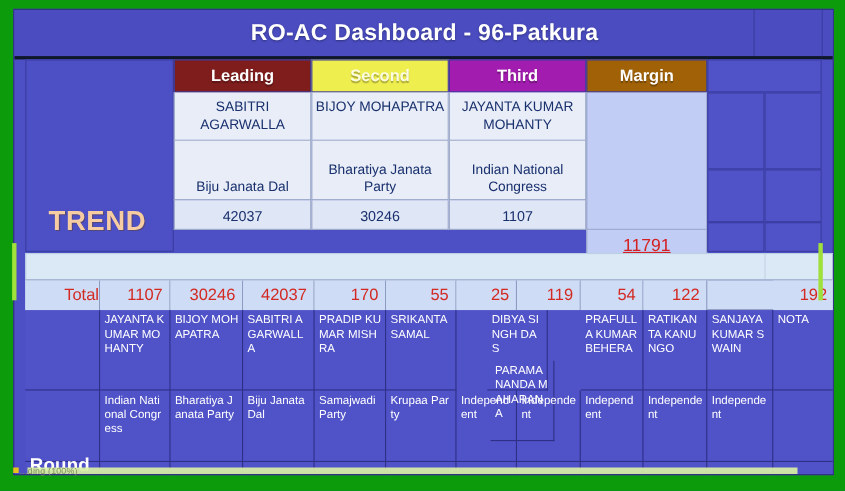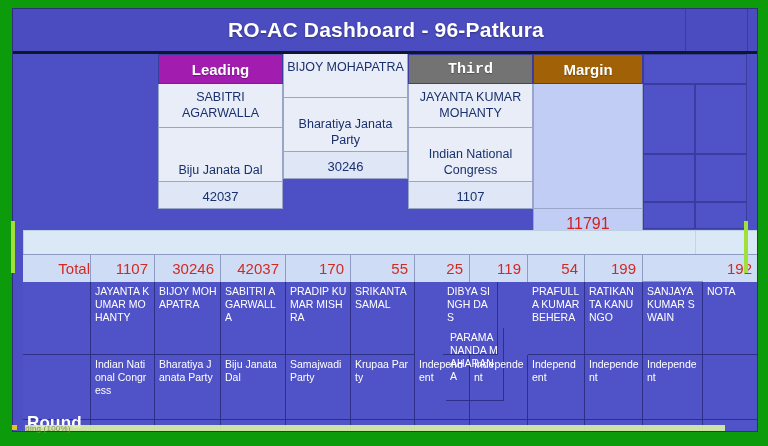--- a/index.html
+++ b/index.html
@@ -76,23 +76,23 @@
   .hdr {
     height: 30px;
     line-height: 30px;
     text-align: center;
     color: #ffffff;
     font-size: 15px;
     font-weight: bold;
     text-shadow: 0 1px 1px rgba(0,0,0,.3);
     border: 1px solid #3a3ca0;
   }
-  .hdr.lead   { background: #a21caf; }
+  .hdr.lead   { background: #7f1d1d; }
   .hdr.second { background: #efee4f; color: #fbfbe0; }
-  .hdr.third  { background: #737373; font-family: Liberation Mono, monospace; }
+  .hdr.third  { background: #a21caf; }
   .hdr.margin { background: #a16207; }
 
   .cellbox {
     border-left: 1px solid #9aa6c8;
     border-right: 1px solid #9aa6c8;
     border-bottom: 1px solid #9aa6c8;
     color: #19306e;
     text-align: center;
     font-size: 12.5px;
     line-height: 16px;
@@ -224,31 +224,35 @@
 <div id="screen">
 
   <div id="frame">
 
     <div id="titlebar">
       <div class="title-text">RO-AC Dashboard - 96-Patkura</div>
       <div class="tb-div" style="left:672px"></div>
       <div class="tb-div" style="left:734px"></div>
     </div>
 
+    <div id="trendcell">
+      <div class="trend-text">TREND</div>
+    </div>
 
     <div class="topcol" style="left:145px; top:45px; width:125px;">
       <div class="hdr lead">Leading</div>
       <div class="cellbox name">SABITRI AGARWALLA</div>
       <div class="cellbox party">
           <span>Biju Janata Dal</span>
         </div>
       <div class="cellbox votes">42037</div>
     </div>
 
     <div class="topcol" style="left:270px; top:45px; width:125px;">
+      <div class="hdr second">Second</div>
       <div class="cellbox name">BIJOY MOHAPATRA</div>
       <div class="cellbox party">
           <span>Bharatiya Janata Party</span>
         </div>
       <div class="cellbox votes">30246</div>
     </div>
 
     <div class="topcol" style="left:395px; top:45px; width:125px;">
       <div class="hdr third">Third</div>
       <div class="cellbox name">JAYANTA KUMAR MOHANTY</div>
@@ -279,21 +283,21 @@
     <div id="totalrow" style="width: 736px;">
         <div class="tcell lbl" style="left: 0px; width: 68px;">Total</div>
         <div class="tcell num" style="left: 68px; width: 64px;">1107</div>
         <div class="tcell num" style="left: 132px; width: 66px;">30246</div>
         <div class="tcell num" style="left: 198px; width: 65px;">42037</div>
         <div class="tcell num" style="left: 263px; width: 65px;">170</div>
         <div class="tcell num" style="left: 328px; width: 64px; text-align: right;">55</div>
         <div class="tcell num" style="left: 392px; width: 55px;">25</div>
         <div class="tcell num" style="left: 447px; width: 58px;">119</div>
         <div class="tcell num" style="left: 505px; width: 57px;">54</div>
-        <div class="tcell num" style="left: 562px; width: 58px;">199</div>
+        <div class="tcell num" style="left: 562px; width: 58px;">122</div>
         <div class="tcell num" style="left: 680px; width: 56px;">192</div>
       </div>
 
     <div id="grid">
         <div class="gcell cand" style="left: 0px; width: 68px;"></div>
         <div class="gcell party" style="left: 0px; width: 68px;"></div>
         <div class="gcell round" style="left: 0px; width: 68px;"></div>
         <div class="gcell cand" style="left: 68px; width: 64px;">JAYANTA KUMAR MOHANTY</div>
         <div class="gcell party" style="left: 68px; width: 64px;">Indian National Congress</div>
         <div class="gcell round" style="left: 68px; width: 64px;"></div>

